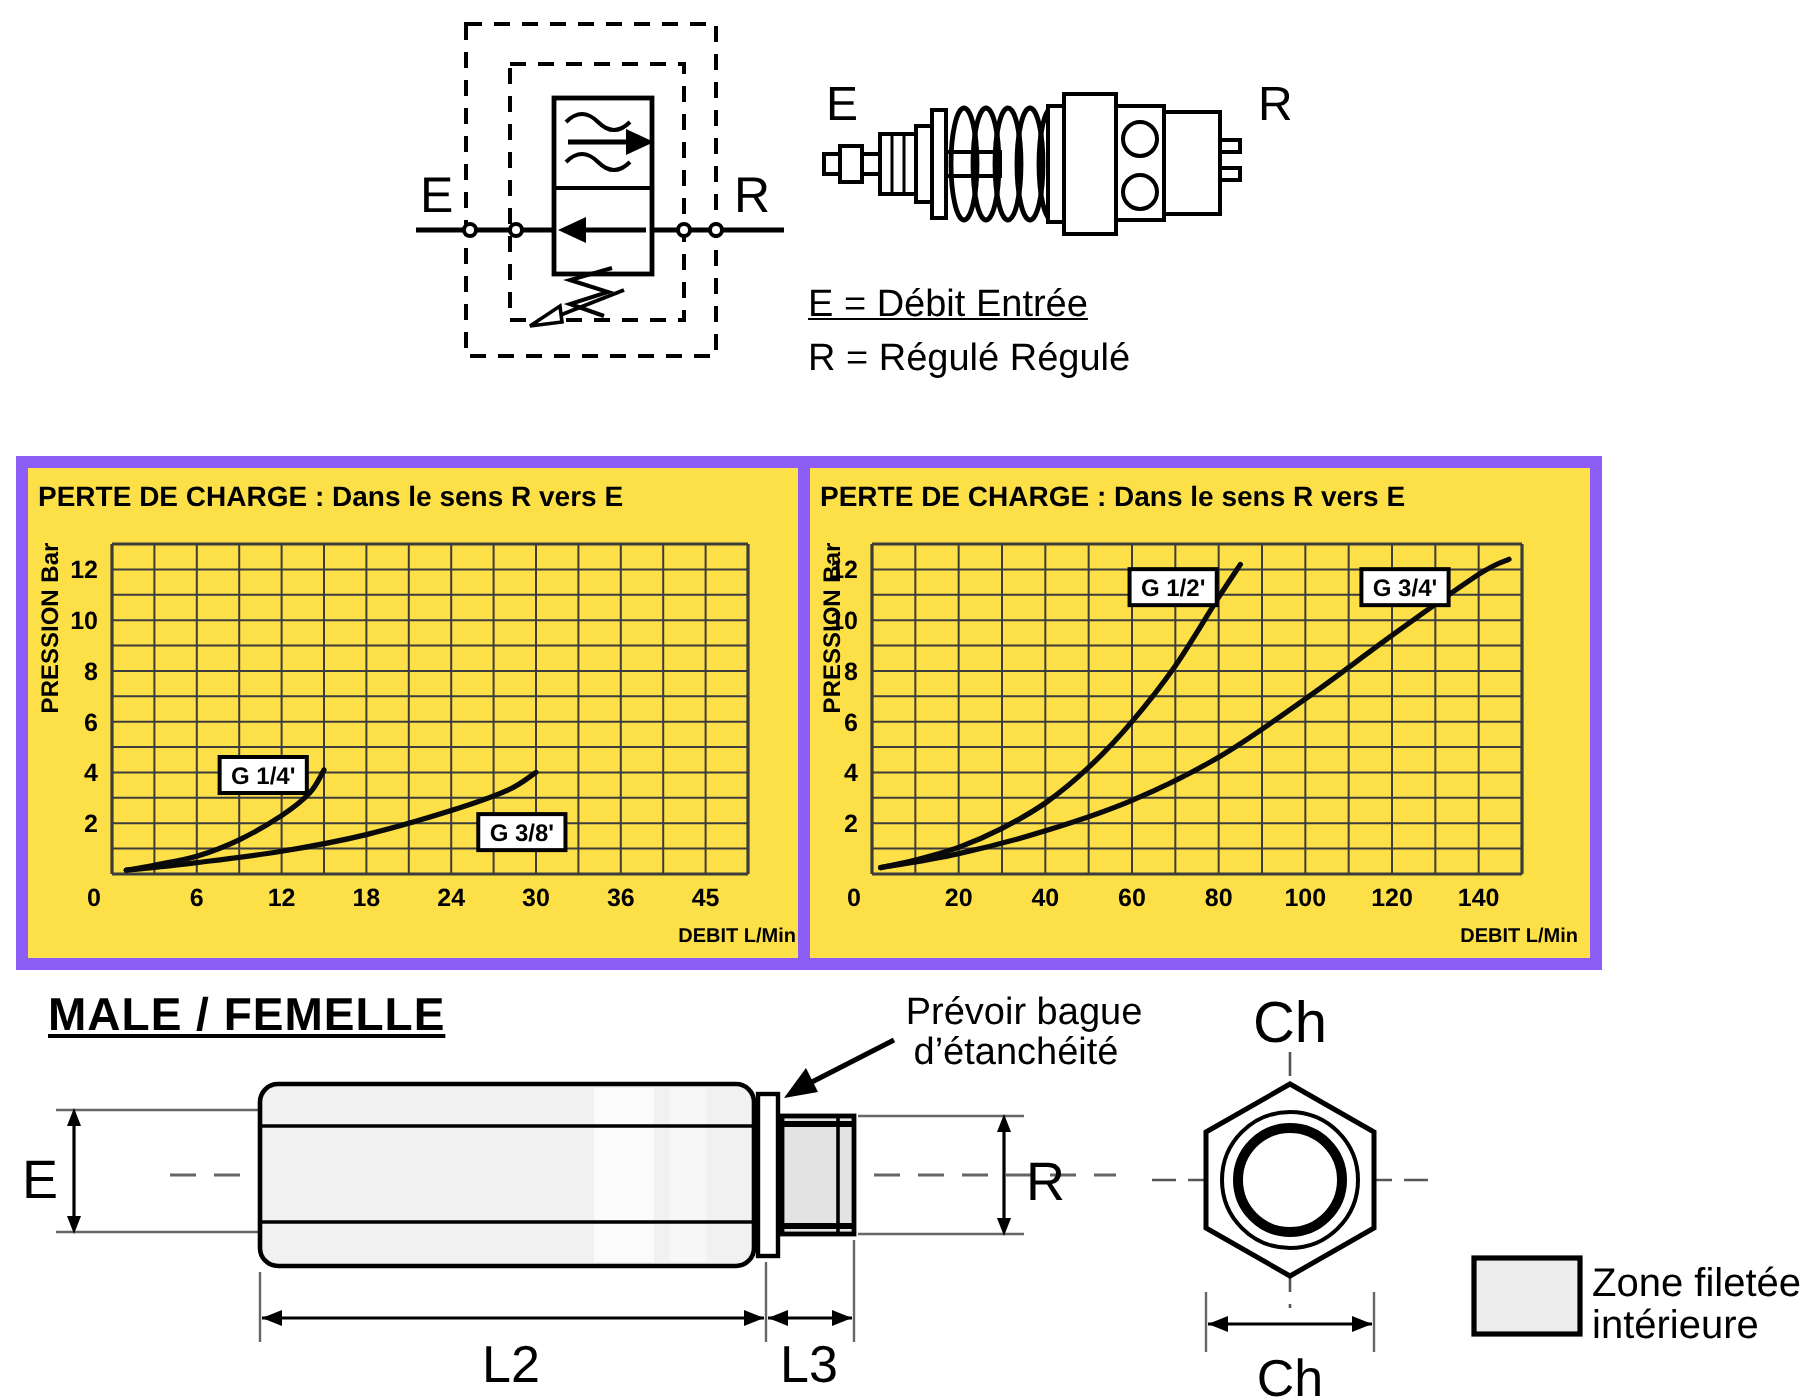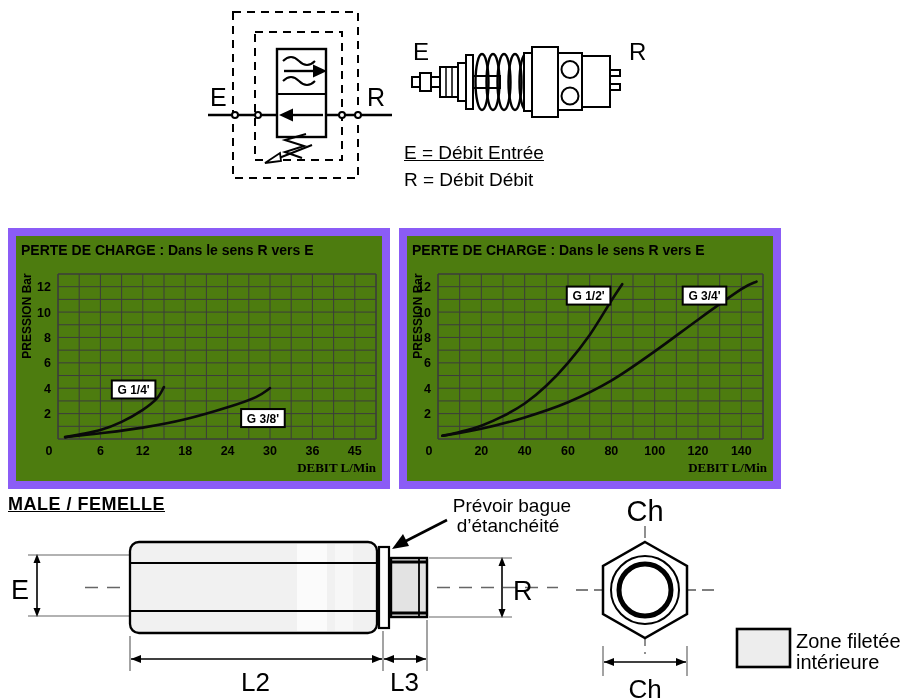--- a/index.html
+++ b/index.html
@@ -6,29 +6,29 @@
   #app{position:relative;width:900px;height:700px;background:#fff;overflow:hidden;
        font-family:"Liberation Sans",sans-serif;color:#000;}
   svg{position:absolute;}
   svg text{font-family:"Liberation Sans",sans-serif;fill:#000;}
   #schematic{left:195px;top:0;width:205px;height:195px;}
   #reg-title{position:absolute;left:403px;top:2px;font-size:27px;font-weight:bold;
              text-decoration:underline;letter-spacing:.5px;}
   #regulator{left:400px;top:30px;width:245px;height:115px;}
   #legend-e{position:absolute;left:404px;top:142px;font-size:19px;text-decoration:underline;}
   #legend-r{position:absolute;left:404px;top:169px;font-size:19px;}
-  .chart{position:absolute;width:366px;height:245px;border:8px solid #8b5cf6;background:#4d7c0f;}
+  .chart{position:absolute;width:366px;height:245px;border:6px solid #8b5cf6;background:#fde047;padding-left:24px;}
   #chart0{left:8px;top:228px;}
   #chart1{left:399px;top:228px;}
   .chart-title{position:absolute;left:5px;top:6px;font-size:14px;font-weight:bold;white-space:nowrap;}
   .ylabel{position:absolute;left:-48px;top:72px;width:120px;height:16px;text-align:center;
           font-size:12px;font-weight:bold;transform:rotate(-90deg);}
-  .xlabel{position:absolute;right:6px;bottom:5px;font-size:13px;font-weight:bold;font-family:Liberation Serif, serif;}
+  .xlabel{position:absolute;right:6px;bottom:5px;font-size:10px;font-weight:bold;}
   svg.plot{position:absolute;left:0;top:0;width:366px;height:245px;}
-  #mf-heading{position:absolute;left:8px;top:494px;font-size:18px;font-weight:bold;
+  #mf-heading{position:absolute;left:24px;top:494px;font-size:23px;font-weight:bold;
               text-decoration:underline;letter-spacing:.5px;}
   #fitting{left:0;top:480px;width:900px;height:220px;}
 </style>
 </head>
 <body>
 
 <div id="app">
 
   <svg id="schematic" viewBox="195 0 205 195">
     <g stroke="#000" fill="none" stroke-width="2">
@@ -79,21 +79,21 @@
       <circle cx="570" cy="69.5" r="8.5"></circle>
       <circle cx="570" cy="96" r="8.5"></circle>
       <rect x="582" y="56" width="28" height="51"></rect>
       <rect x="610" y="70" width="10" height="6"></rect>
       <rect x="610" y="84" width="10" height="6"></rect>
     </g>
     <text x="413" y="60" font-size="24">E</text>
     <text x="629" y="60" font-size="24">R</text>
   </svg>
   <div id="legend-e">E = Débit Entrée</div>
-  <div id="legend-r">R = Débit Débit</div>
+  <div id="legend-r">R = Régulé Régulé</div>
 
   <div id="chart0" class="chart">
     <div class="chart-title">PERTE DE CHARGE : Dans le sens R vers E</div>
     <div class="ylabel">PRESSION Bar</div>
     <div class="xlabel">DEBIT L/Min</div>
     <svg class="plot" viewBox="0 0 366 245">
         <g stroke="#3c3c3c">
           <line x1="42" y1="38" x2="42" y2="203" stroke-width="1.6"></line>
           <line x1="63.2" y1="38" x2="63.2" y2="203" stroke-width="1"></line>
           <line x1="84.4" y1="38" x2="84.4" y2="203" stroke-width="1"></line>

